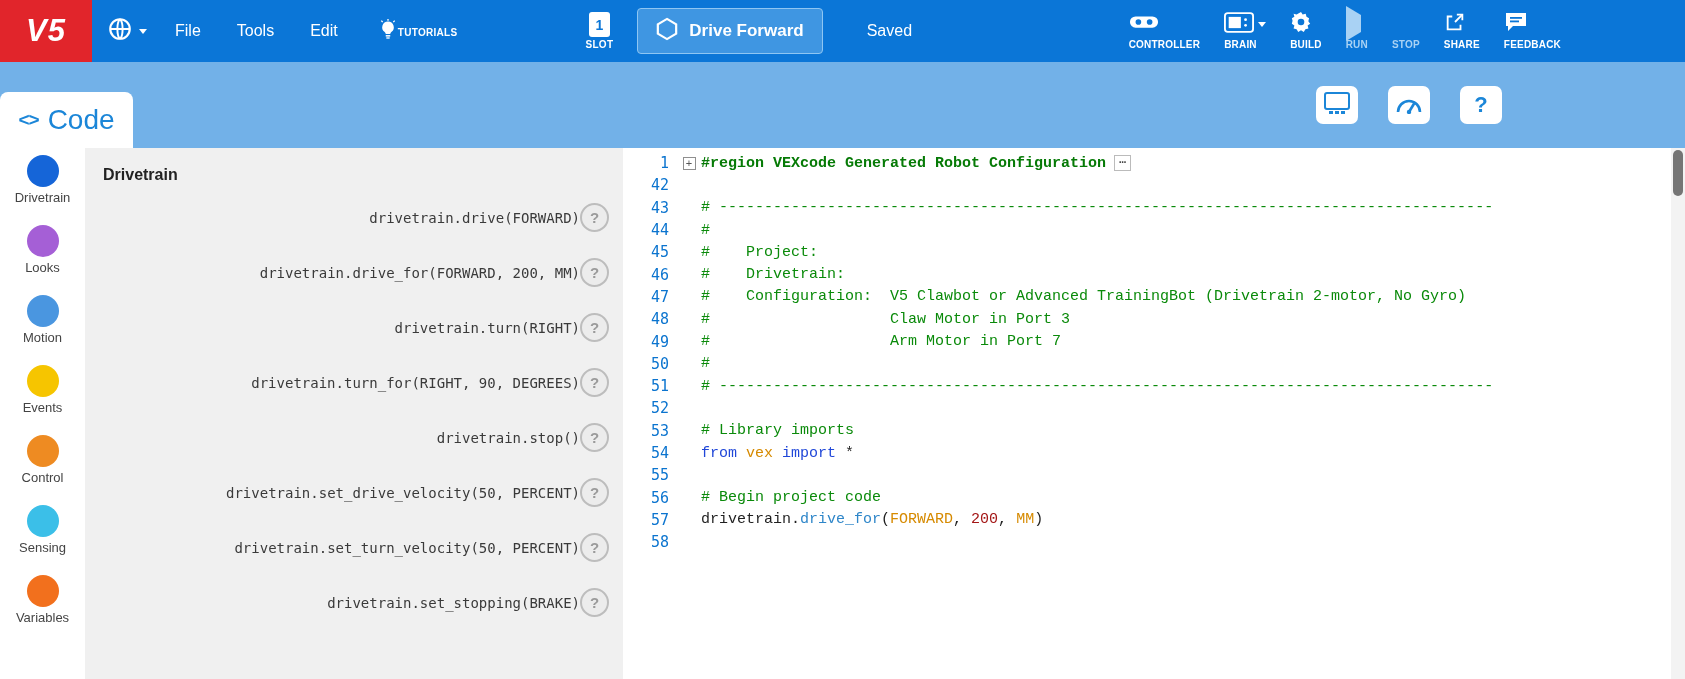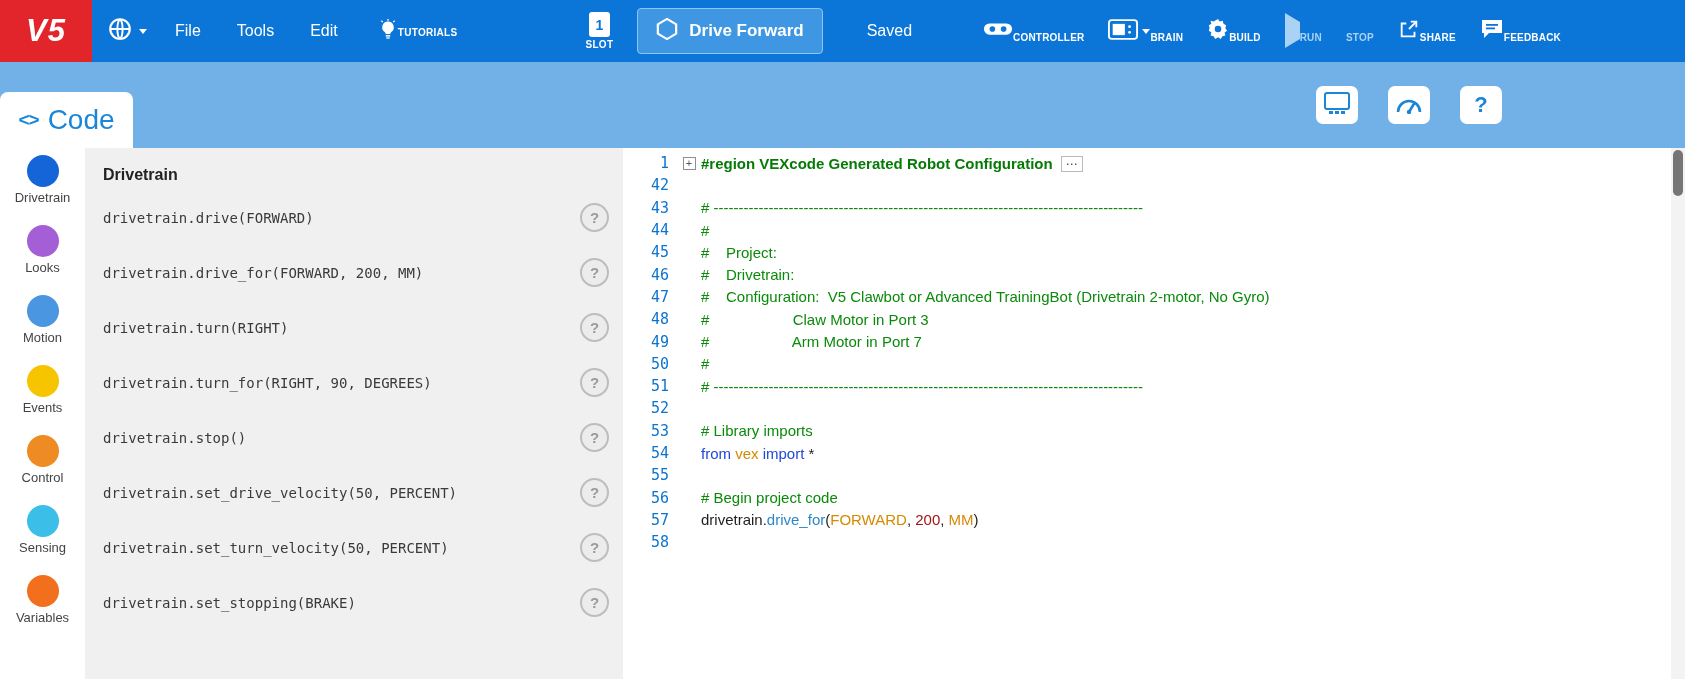--- a/index.html
+++ b/index.html
@@ -15,21 +15,21 @@
   .menu-item{font-size:16px;padding:0 18px;cursor:pointer}
   .tb-tutorials{display:flex;flex-direction:row;align-items:center;margin-left:22px;cursor:pointer}
   .tb-small{font-size:10px;font-weight:bold;margin-top:2px;letter-spacing:.3px}
   .slot{margin-left:128px;display:flex;flex-direction:column;align-items:center;cursor:pointer;flex:none}
   .slot-badge{width:21px;height:25px;background:#fff;border-radius:3px;color:#0b76d7;font-size:14px;font-weight:bold;
               display:flex;align-items:center;justify-content:center}
   .project-pill{margin-left:24px;height:44px;padding:0 18px;background:#3f96e2;border:1px solid #8ec6f3;border-radius:4px;
                 display:flex;align-items:center;gap:11px;font-size:17px;font-weight:bold;cursor:pointer;flex:none}
   .saved{margin-left:44px;font-size:16px;color:#ffffff;flex:none}
   .tb-actions{display:flex;align-items:flex-start;margin-left:auto;margin-right:112px}
-  .tb-action{display:flex;flex-direction:row;align-items:flex-end;padding:0 12px;cursor:pointer}
+  .tb-action{display:flex;flex-direction:column;align-items:flex-start;padding:0 12px;cursor:pointer}
   .ico-row{height:24px;display:flex;align-items:center;gap:4px}
   .tb-label{font-size:10px;font-weight:bold;margin-top:3px;letter-spacing:.2px;white-space:nowrap}
   .tb-action.disabled .tb-label{color:#a9d2f4}
   .tri{width:0;height:0;border-top:9px solid transparent;border-bottom:9px solid transparent;border-left:15px solid #fff}
   .disabled .tri{border-left-color:#a9d2f4}
   .sq{width:15px;height:15px;background:#fff}
   .disabled .sq{background:#a9d2f4}
 
   
   .subbar{height:86px;background:#72b1e8;display:flex;align-items:center;position:relative}
@@ -44,34 +44,34 @@
 
   
   .main{display:flex;height:531px}
   .cat-col{width:85px;background:#fff;padding-top:7px;display:flex;flex-direction:column;align-items:center;flex:none;box-sizing:border-box}
   .cat{height:70px;display:flex;flex-direction:column;align-items:center;cursor:pointer;width:100%}
   .cat-dot{width:32px;height:32px;border-radius:50%}
   .cat-label{font-size:13px;color:#444;margin-top:3px}
 
   .cmd-panel{width:538px;background:#f0f0f0;padding:12px 14px 0 18px;box-sizing:border-box;flex:none}
   .cmd-header{font-size:16px;font-weight:bold;color:#222;height:30px;display:flex;align-items:center}
-  .cmd-row{height:55px;display:flex;align-items:center;justify-content:space-between}
+  .cmd-row{height:55px;display:flex;align-items:center;justify-content:flex-end}
   .cmd-text{font-family:"DejaVu Sans Mono",monospace;font-size:14px;color:#3a3a3a;white-space:pre}
   .help-btn{width:29px;height:29px;border-radius:50%;border:2px solid #bdbdbd;background:#ececec;color:#9a9a9a;
             font-size:15px;font-weight:bold;display:flex;align-items:center;justify-content:center;cursor:pointer;
             font-family:"Liberation Sans",sans-serif;flex:none;box-sizing:border-box}
 
   .editor{flex:1;background:#fff;position:relative;padding-top:4px;overflow:hidden}
   .code-line{display:flex;height:22.3px;align-items:center}
   .gutter{width:46px;text-align:right;padding-right:8px;color:var(--c-line_number);
           font-family:"DejaVu Sans Mono",monospace;font-size:15px;flex:none}
   .fold-col{width:24px;flex:none;display:flex;align-items:center;justify-content:center}
   .fold-box{width:13px;height:13px;border:1px solid #8f8f8f;color:#555;font-size:11px;line-height:11px;
             display:flex;align-items:center;justify-content:center;background:#fff;cursor:pointer;box-sizing:border-box}
-  .code-text{font-family:Liberation Sans, sans-serif;font-size:15px;display:flex;align-items:flex-end}
+  .code-text{font-family:Liberation Mono, monospace;font-size:15px;display:flex;align-items:flex-start}
   .code-text span{white-space:pre}
   .tok-region{color:var(--c-region);font-weight:bold}
   .tok-comment{color:var(--c-comment)}
   .tok-keyword{color:var(--c-keyword)}
   .tok-constant{color:var(--c-constant)}
   .tok-number{color:var(--c-number)}
   .tok-plain{color:var(--c-plain)}
   .tok-func{color:var(--c-func)}
   .ellipsis-box{margin-left:8px;border:1px solid #bbb;color:#444;font-size:12px;line-height:12px;padding:1px 4px;cursor:pointer}
   .scrollbar{position:absolute;right:0;top:0;bottom:0;width:14px;background:#f3f3f3}

